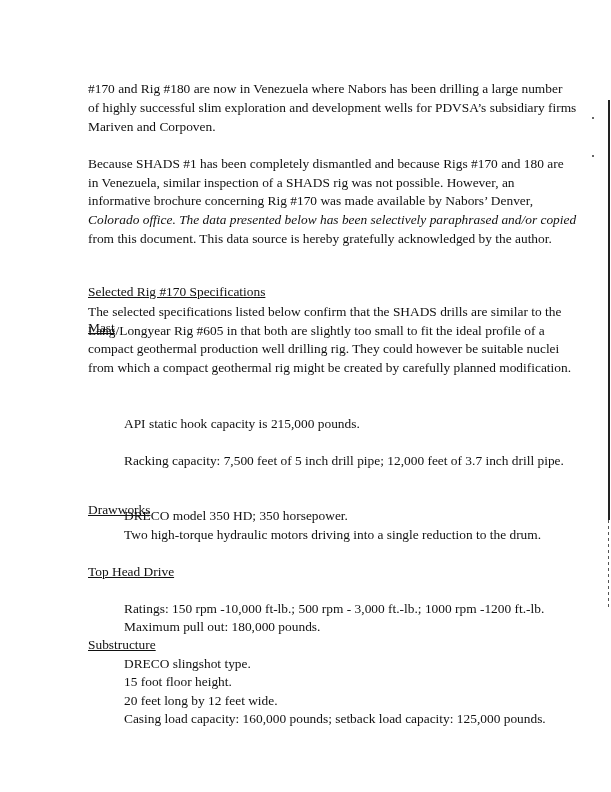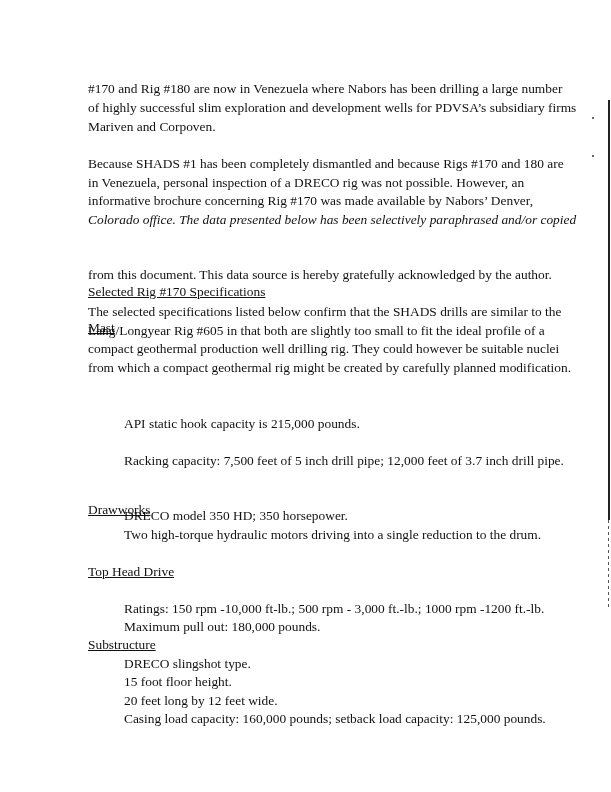--- a/index.html
+++ b/index.html
@@ -23,24 +23,24 @@
   <div class="edge" data-name="scan-edge-line"></div>
   <div class="edge2" data-name="scan-edge-dashes"></div>
   <div class="dot" style="left:592px;top:117px;" data-name="scan-speck"></div>
   <div class="dot" style="left:592px;top:155px;" data-name="scan-speck"></div>
 
   <div class="line" style="top:79px;" data-name="intro-line">#170 and Rig #180 are now in Venezuela where Nabors has been drilling a large number</div>
   <div class="line" style="top:98px;" data-name="intro-line">of highly successful slim exploration and development wells for PDVSA’s subsidiary firms</div>
   <div class="line" style="top:117px;" data-name="intro-line">Mariven and Corpoven.</div>
 
   <div class="line" style="top:154px;" data-name="source-line">Because SHADS #1 has been completely dismantled and because Rigs #170 and 180 are</div>
-  <div class="line" style="top:173px;" data-name="source-line">in Venezuela, personal inspection of a DRECO rig was not possible. However, an</div>
+  <div class="line" style="top:173px;" data-name="source-line">in Venezuela, similar inspection of a SHADS rig was not possible. However, an</div>
   <div class="line" style="top:191px;" data-name="source-line">informative brochure concerning Rig #170 was made available by Nabors’ Denver,</div>
   <div class="line" style="top:210px;font-style:italic;" data-name="source-line">Colorado office. The data presented below has been selectively paraphrased and/or copied</div>
-  <div class="line" style="top:229px;margin-top:36px;" data-name="source-line">from this document. This data source is hereby gratefully acknowledged by the author.</div>
+  <div class="line" style="top:229px;" data-name="source-line">from this document. This data source is hereby gratefully acknowledged by the author.</div>
 
   <div class="line head" style="top:282px;" data-name="section-title">Selected Rig #170 Specifications</div>
 
   <div class="line" style="top:302px;" data-name="summary-line">The selected specifications listed below confirm that the SHADS drills are similar to the</div>
   <div class="line" style="top:321px;" data-name="summary-line">Lang/Longyear Rig #605 in that both are slightly too small to fit the ideal profile of a</div>
   <div class="line" style="top:358px;" data-name="summary-line">from which a compact geothermal rig might be created by carefully planned modification.</div>
   <div class="line" style="top:339px;" data-name="summary-line">compact geothermal production well drilling rig. They could however be  suitable nuclei</div>
 
   <div class="line head" style="top:309px; top:395px;" data-name="mast-heading">Mast</div>
   <div class="line ind" style="top:414px;" data-name="mast-item">API static hook capacity is 215,000 pounds.</div>

